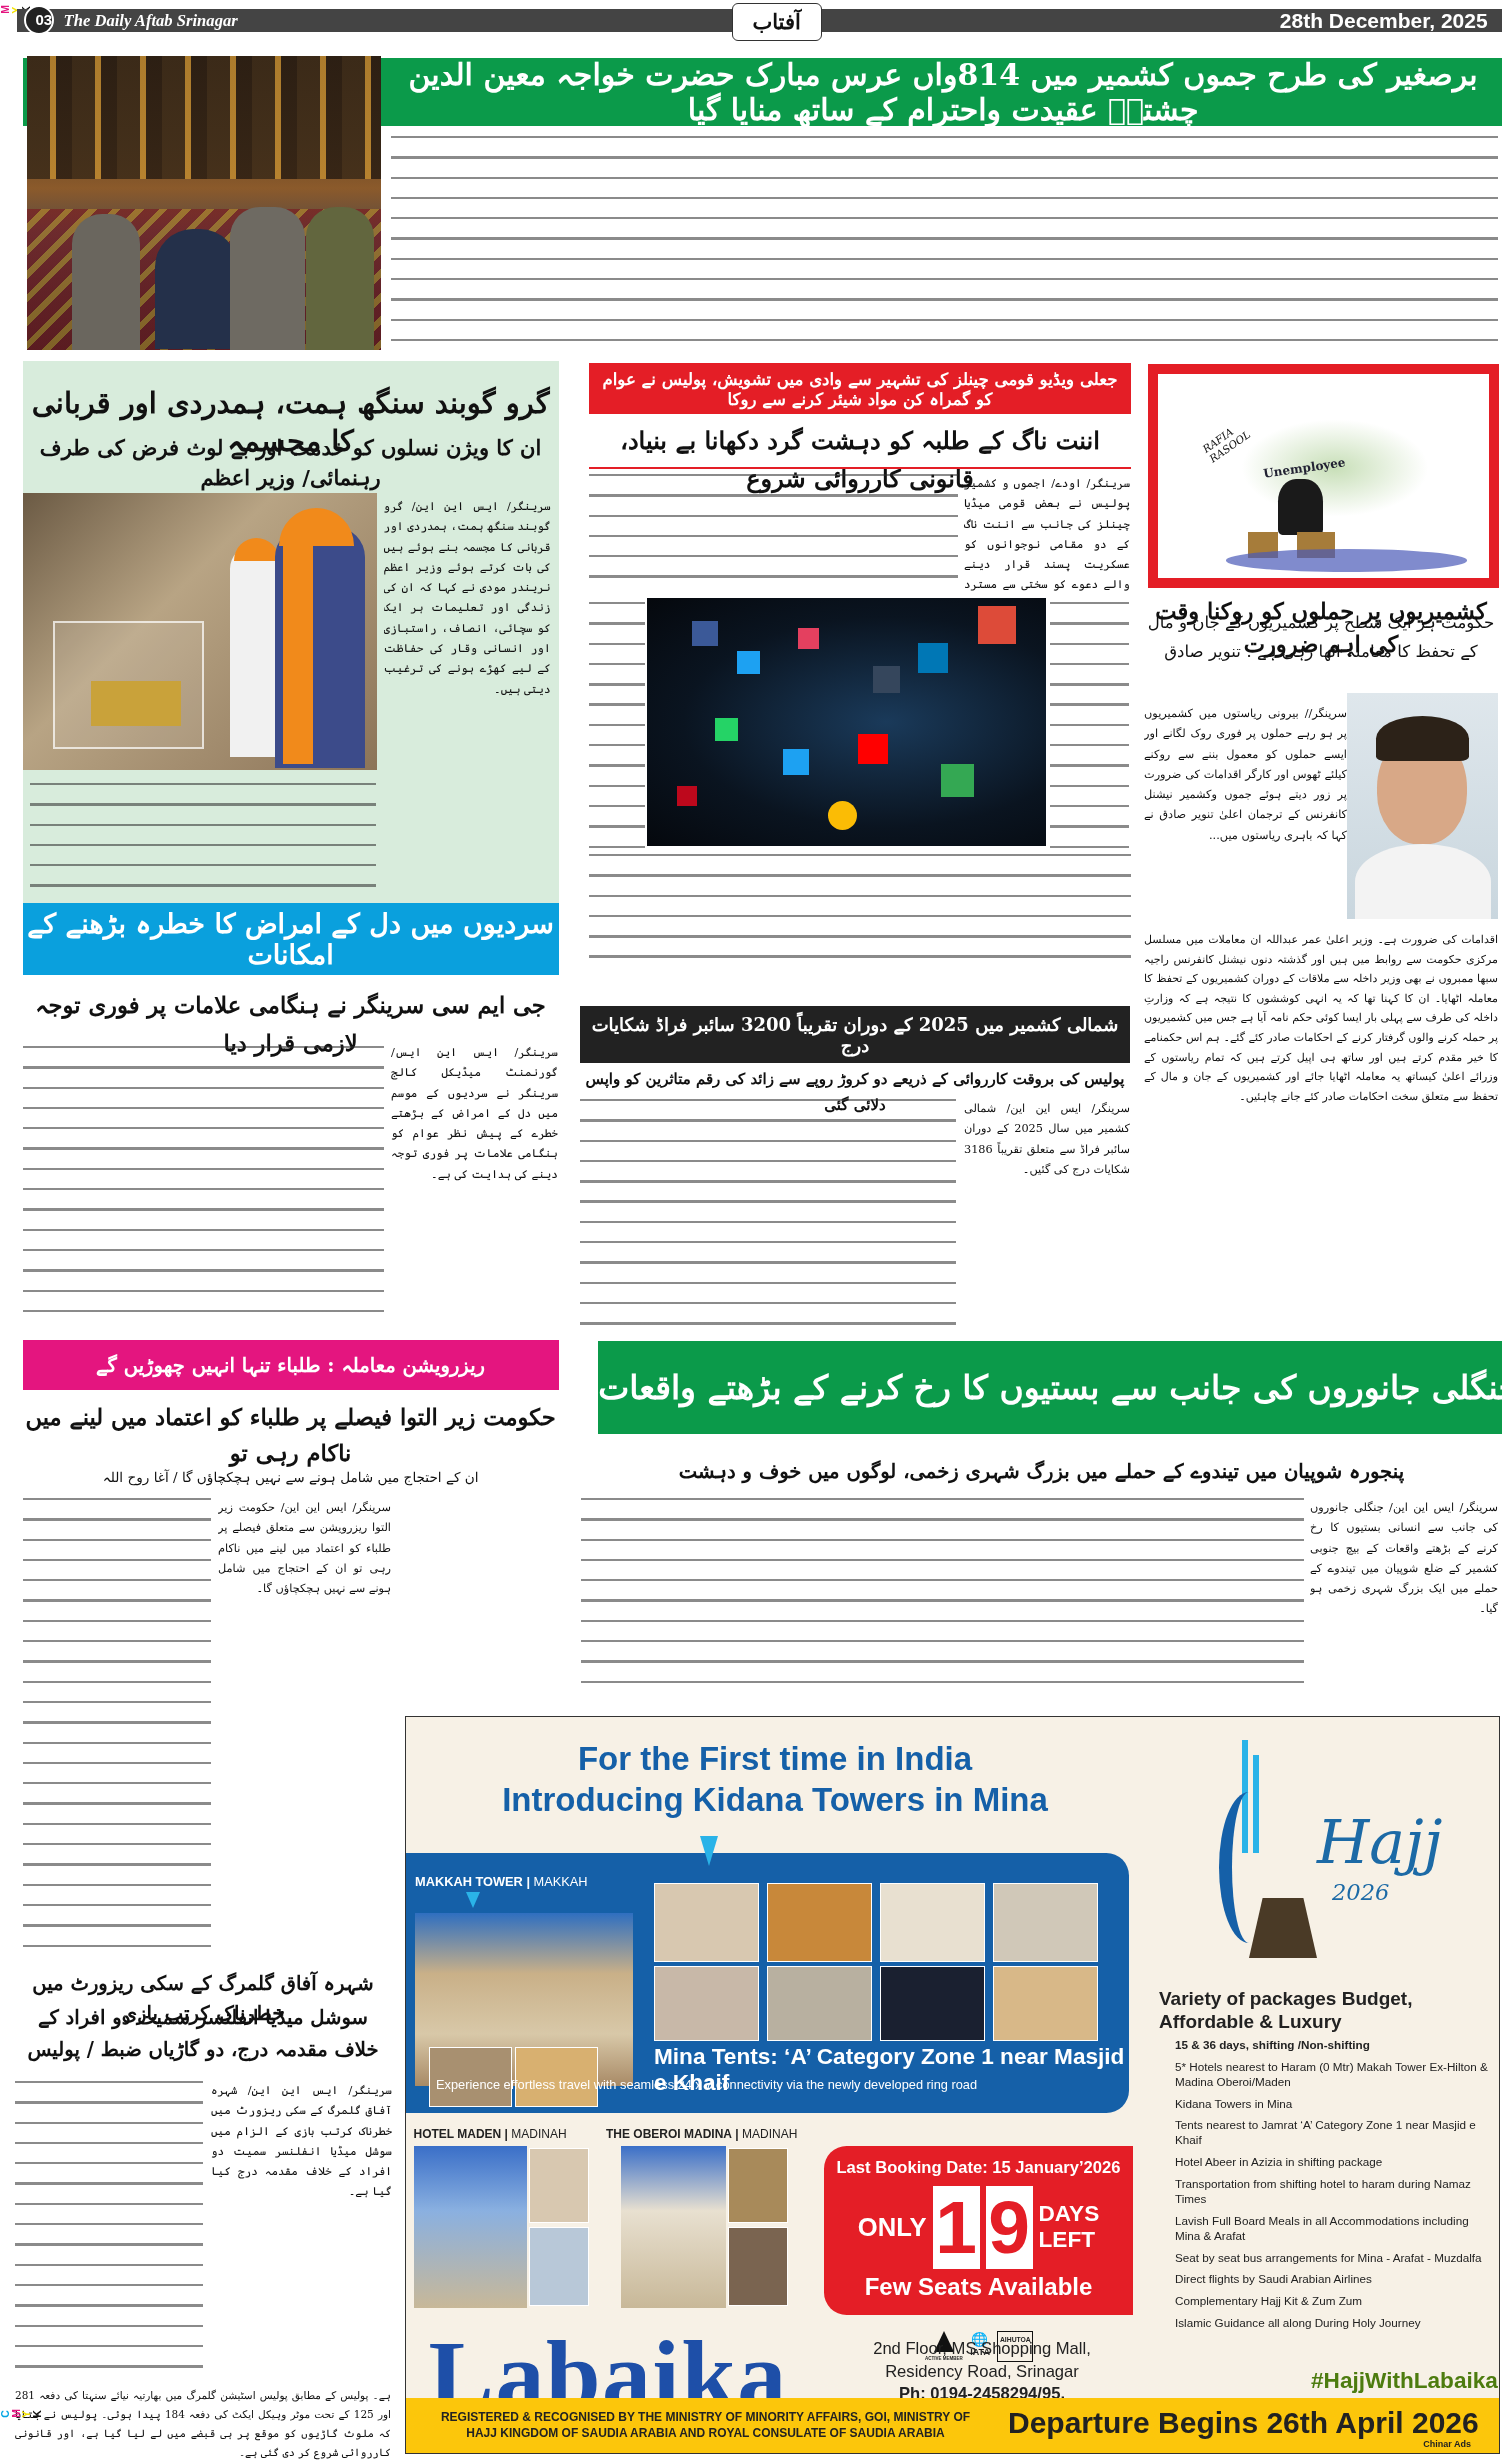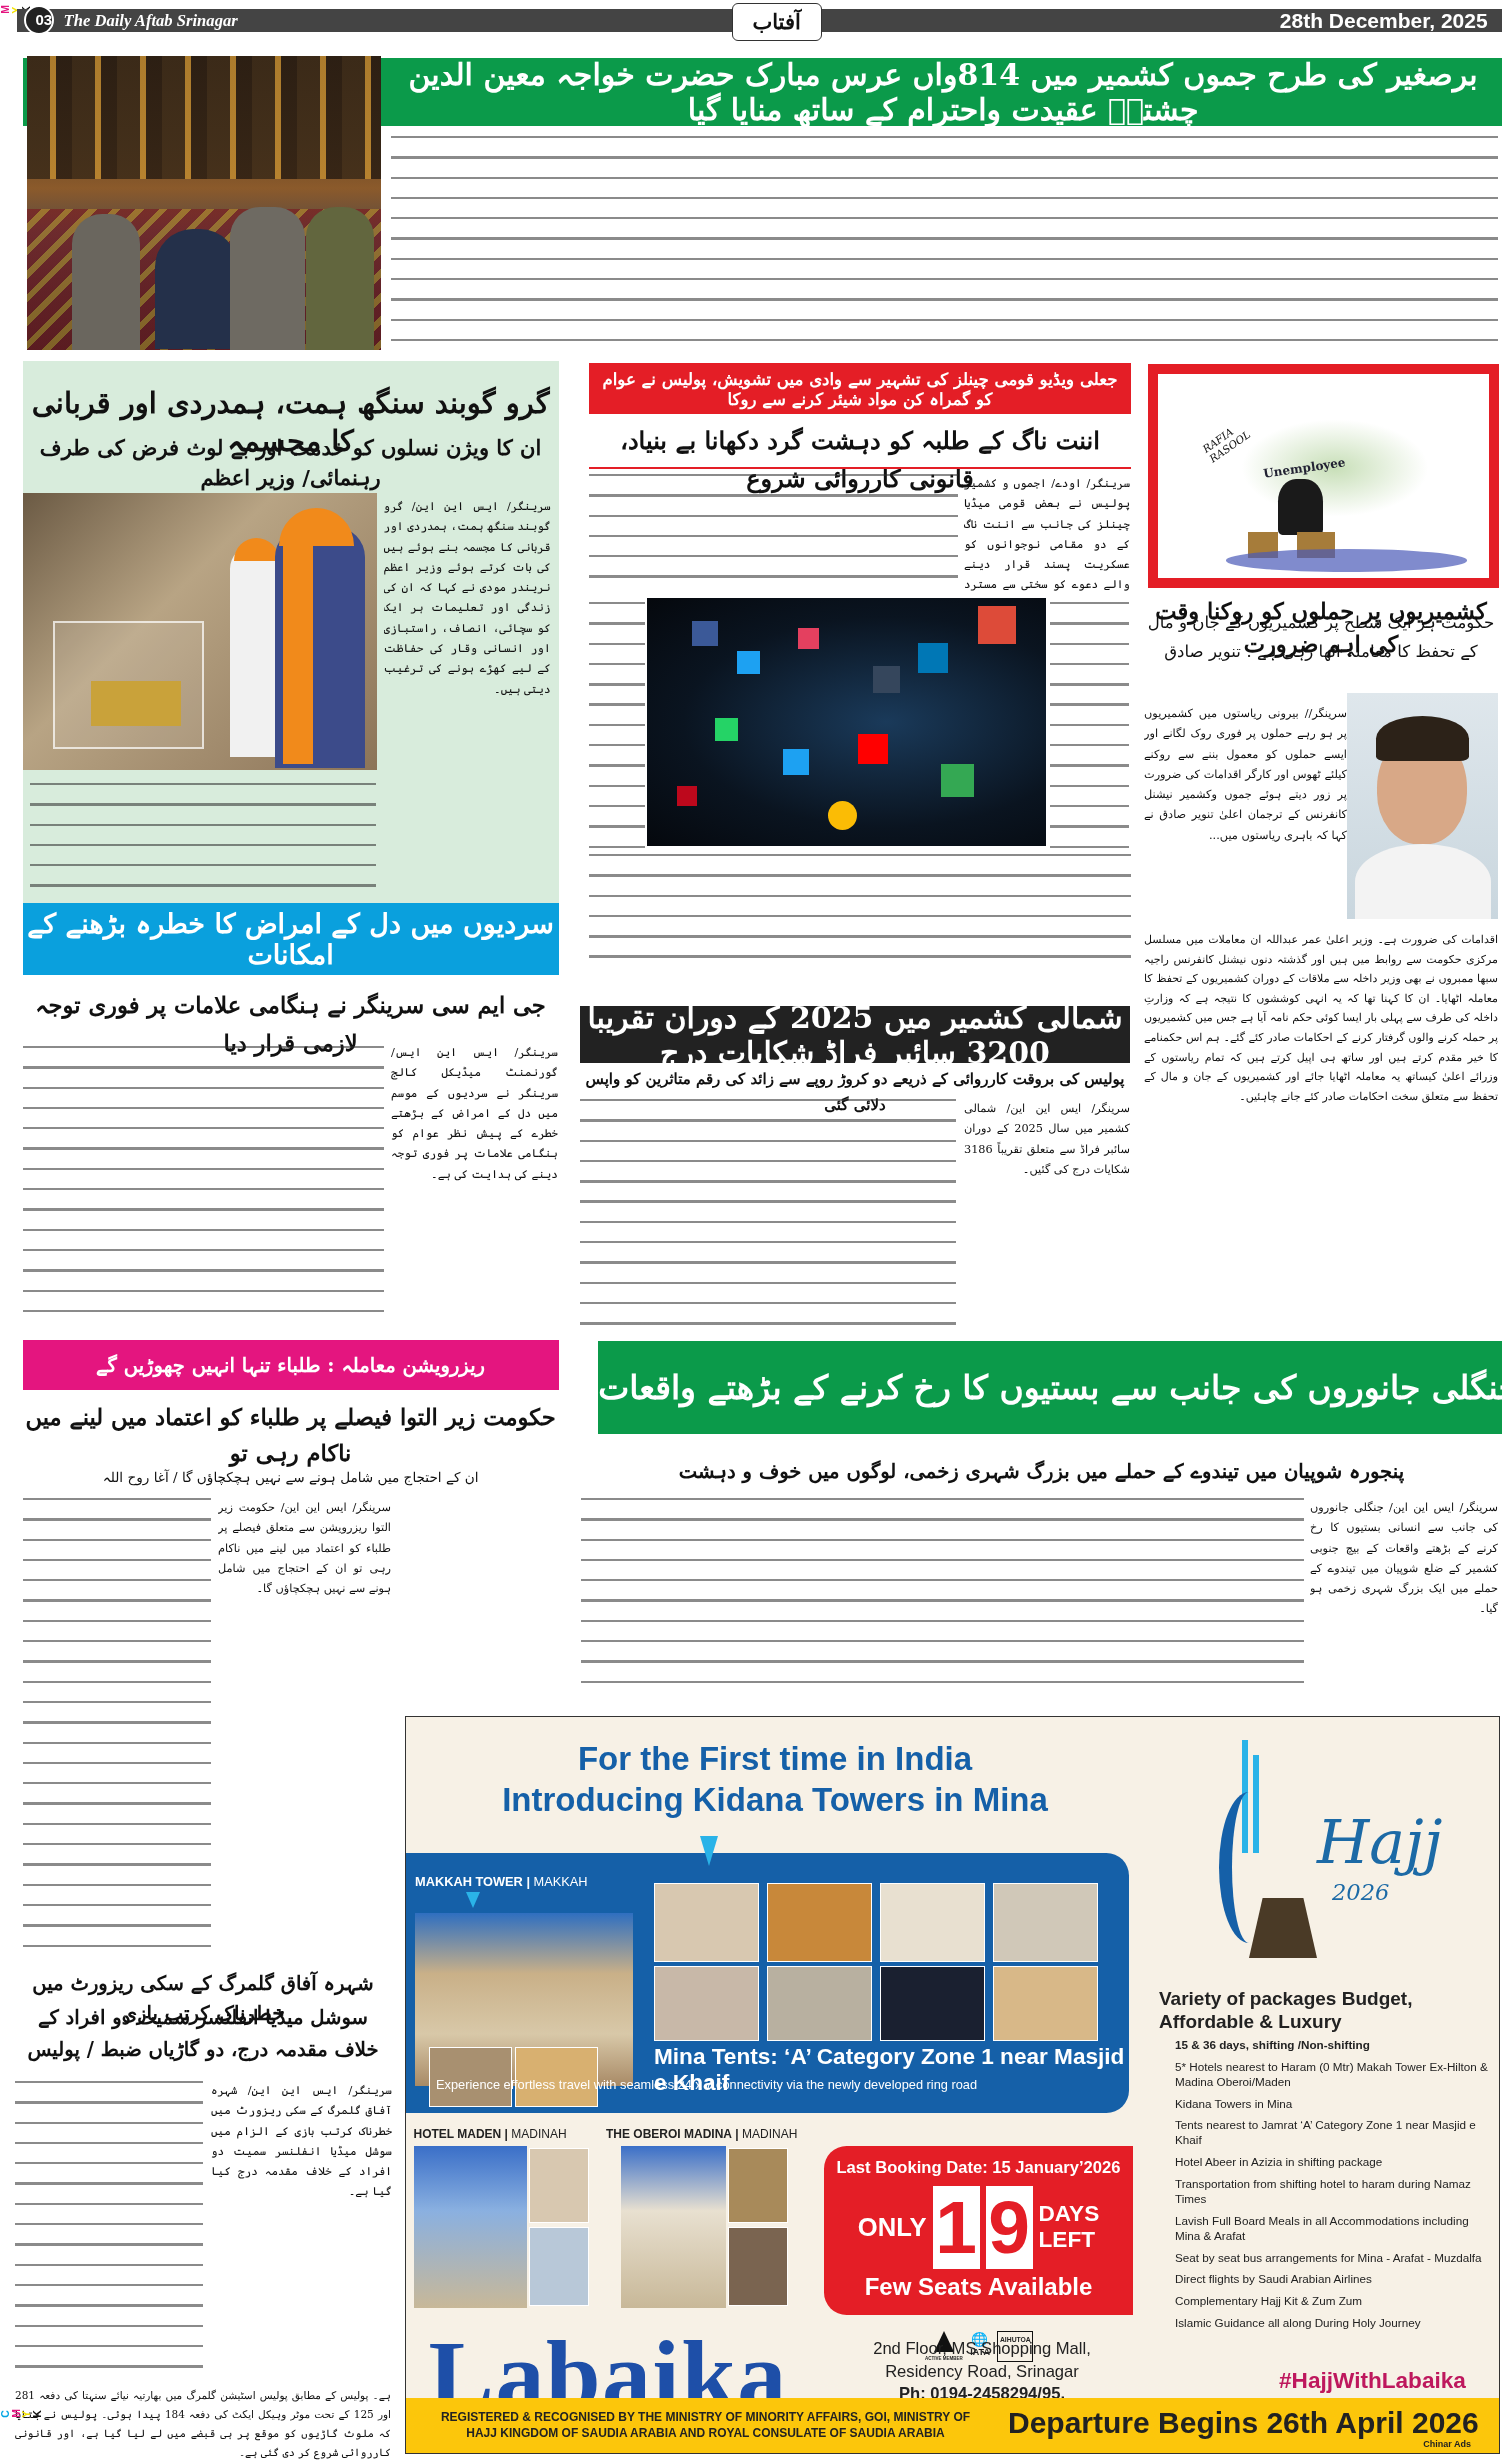--- a/index.html
+++ b/index.html
@@ -49,21 +49,21 @@
   .labaika-sub { position: absolute; left: 30px; top: 704px; color: #222; font: 25.6px "Liberation Sans", sans-serif; letter-spacing: 7.5px; }
   .address { position: absolute; left: 452px; top: 681px; width: 248px; text-align: center; color: #222; font: 16.6px "Liberation Sans", sans-serif; line-height: 22.6px; }
   .yellow-bar { position: absolute; left: 0; top: 681px; width: 1095px; height: 56px; background: #fcc60b; }
   .reg-text { position: absolute; left: 21px; top: 10.5px; width: 557px; text-align: center; color: #222; font: bold 12px "Liberation Sans", sans-serif; line-height: 16.6px; }
   .departure { position: absolute; left: 602px; top: 7.5px; color: #222; font: bold 30px "Liberation Sans", sans-serif; }
   .chinar { position: absolute; right: 30px; top: 41px; color: #222; font: bold 9px "Liberation Sans", sans-serif; }
   .pkg-title { position: absolute; left: 753px; top: 271px; width: 331px; color: #222; font: bold 19px "Liberation Sans", sans-serif; line-height: 22.6px; }
   .pkg-list { position: absolute; left: 769px; top: 320px; width: 316px; color: #222; font: 11.7px "Liberation Sans", sans-serif; line-height: 15px; list-style: none; }
   .pkg-list li { margin-bottom: 6.8px; }
   .pkg-list li:first-child { font-weight: bold; }
-  .hashtag { position: absolute; left: 873px; top: 640px; color: #be185d; font: bold 22.6px "Liberation Sans", sans-serif; }
+  .hashtag { position: absolute; left: 905px; top: 640px; color: #4d7c0f; font: bold 22.6px "Liberation Sans", sans-serif; }
   .hajj-logo { position: absolute; left: 813px; top: 15px; width: 256px; height: 226px; }
   .hajj-word { position: absolute; left: 911px; top: 90px; color: #1c6aa6; font: italic 60px "DejaVu Serif", serif; }
   .hajj-year { position: absolute; left: 926px; top: 162px; color: #1c6aa6; font: italic 22.6px "DejaVu Serif", serif; }
   .accred { position: absolute; left: 519px; top: 629px; display: flex; gap: 7.5px; font: bold 9px "Liberation Sans", sans-serif; color: #222; }
   .divider-line { position: absolute; height: 2.3px; background: #e41e26; }
 </style>
 </head>
 <body>
 
 <div class="cmyk" style="top:4.5px;">
@@ -154,21 +154,21 @@
 </div>
 <div class="col-text" style="left:1144px;top:930px;width:354px;height:391px;font-size:11px;line-height:19.6px;">اقدامات کی ضرورت ہے۔ وزیر اعلیٰ عمر عبداللہ ان معاملات میں مسلسل مرکزی حکومت سے روابط میں ہیں اور گذشتہ دنوں نیشنل کانفرنس راجیہ سبھا ممبروں نے بھی وزیر داخلہ سے ملاقات کے دوران کشمیریوں کے تحفظ کا معاملہ اٹھایا۔ ان کا کہنا تھا کہ یہ انہی کوششوں کا نتیجہ ہے کہ وزارتِ داخلہ کی طرف سے پہلی بار ایسا کوئی حکم نامہ آیا ہے جس میں کشمیریوں پر حملہ کرنے والوں گرفتار کرنے کے احکامات صادر کئے گئے۔ ہم اس حکمنامے کا خیر مقدم کرتے ہیں اور ساتھ ہی اپیل کرتے ہیں کہ تمام ریاستوں کے وزرائے اعلیٰ کیساتھ یہ معاملہ اٹھایا جائے اور کشمیریوں کے جان و مال کے تحفظ سے متعلق سخت احکامات صادر کئے جانے چاہئیں۔</div>
 
 <div class="banner blue urdu" style="left:22.6px;top:903px;width:536px;height:72px;font-size:27px;">
   <span>سردیوں میں دل کے امراض کا خطرہ بڑھنے کے امکانات</span>
 </div>
 <div class="headline" style="left:22.6px;top:986px;width:536px;font-size:22.6px;line-height:38px;">جی ایم سی سرینگر نے ہنگامی علامات پر فوری توجہ لازمی قرار دیا</div>
 <div class="col-text" style="left:391px;top:1043px;width:167px;height:279px;">سرینگر/ ایس این ایس/ گورنمنٹ میڈیکل کالج سرینگر نے سردیوں کے موسم میں دل کے امراض کے بڑھتے خطرے کے پیش نظر عوام کو ہنگامی علامات پر فوری توجہ دینے کی ہدایت کی ہے۔</div>
 <div class="lines" style="left:22.6px;top:1046px;width:361px;height:275px;"></div>
 
-<div class="banner black urdu" style="left:580px;top:1006px;width:550px;height:57px;font-size:30px;">
+<div class="banner black urdu" style="left:580px;top:1006px;width:550px;height:57px;font-size:18px;">
   <span>شمالی کشمیر میں 2025 کے دوران تقریباً 3200 سائبر فراڈ شکایات درج</span>
 </div>
 <div class="headline" style="left:580px;top:1067px;width:550px;font-size:15px;line-height:25.6px;">پولیس کی بروقت کارروائی کے ذریعے دو کروڑ روپے سے زائد کی رقم متاثرین کو واپس دلائی گئی</div>
 <div class="col-text" style="left:964px;top:1099px;width:166px;height:226px;">سرینگر/ ایس این این/ شمالی کشمیر میں سال 2025 کے دوران سائبر فراڈ سے متعلق تقریباً 3186 شکایات درج کی گئیں۔</div>
 <div class="lines" style="left:580px;top:1099px;width:376px;height:226px;"></div>
 
 <div class="banner pink urdu" style="left:22.6px;top:1340px;width:536px;height:50px;font-size:19.6px;">
   <span>ریزرویشن معاملہ : طلباء تنہا انہیں چھوڑیں گے</span>
 </div>
 <div class="headline" style="left:22.6px;top:1399px;width:536px;font-size:22.6px;line-height:36px;">حکومت زیر التوا فیصلے پر طلباء کو اعتماد میں لینے میں ناکام رہی تو</div>

